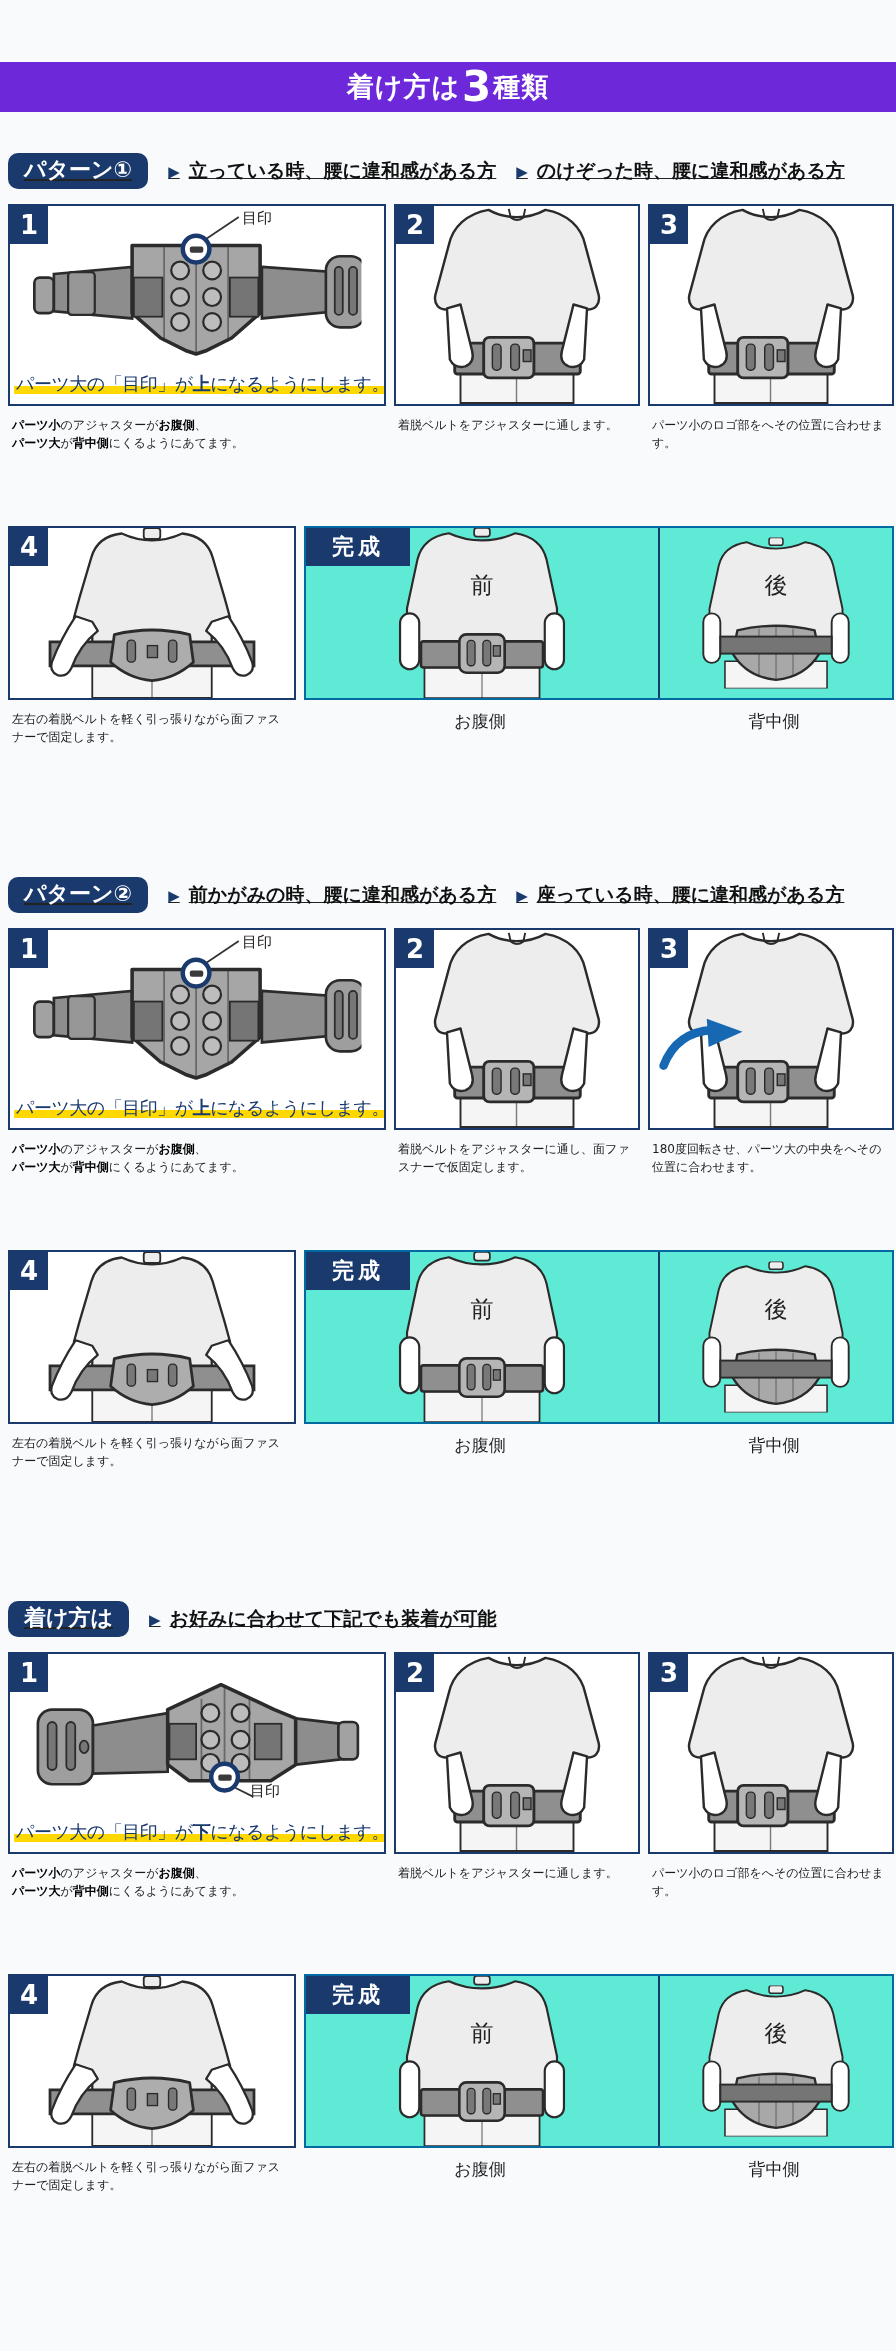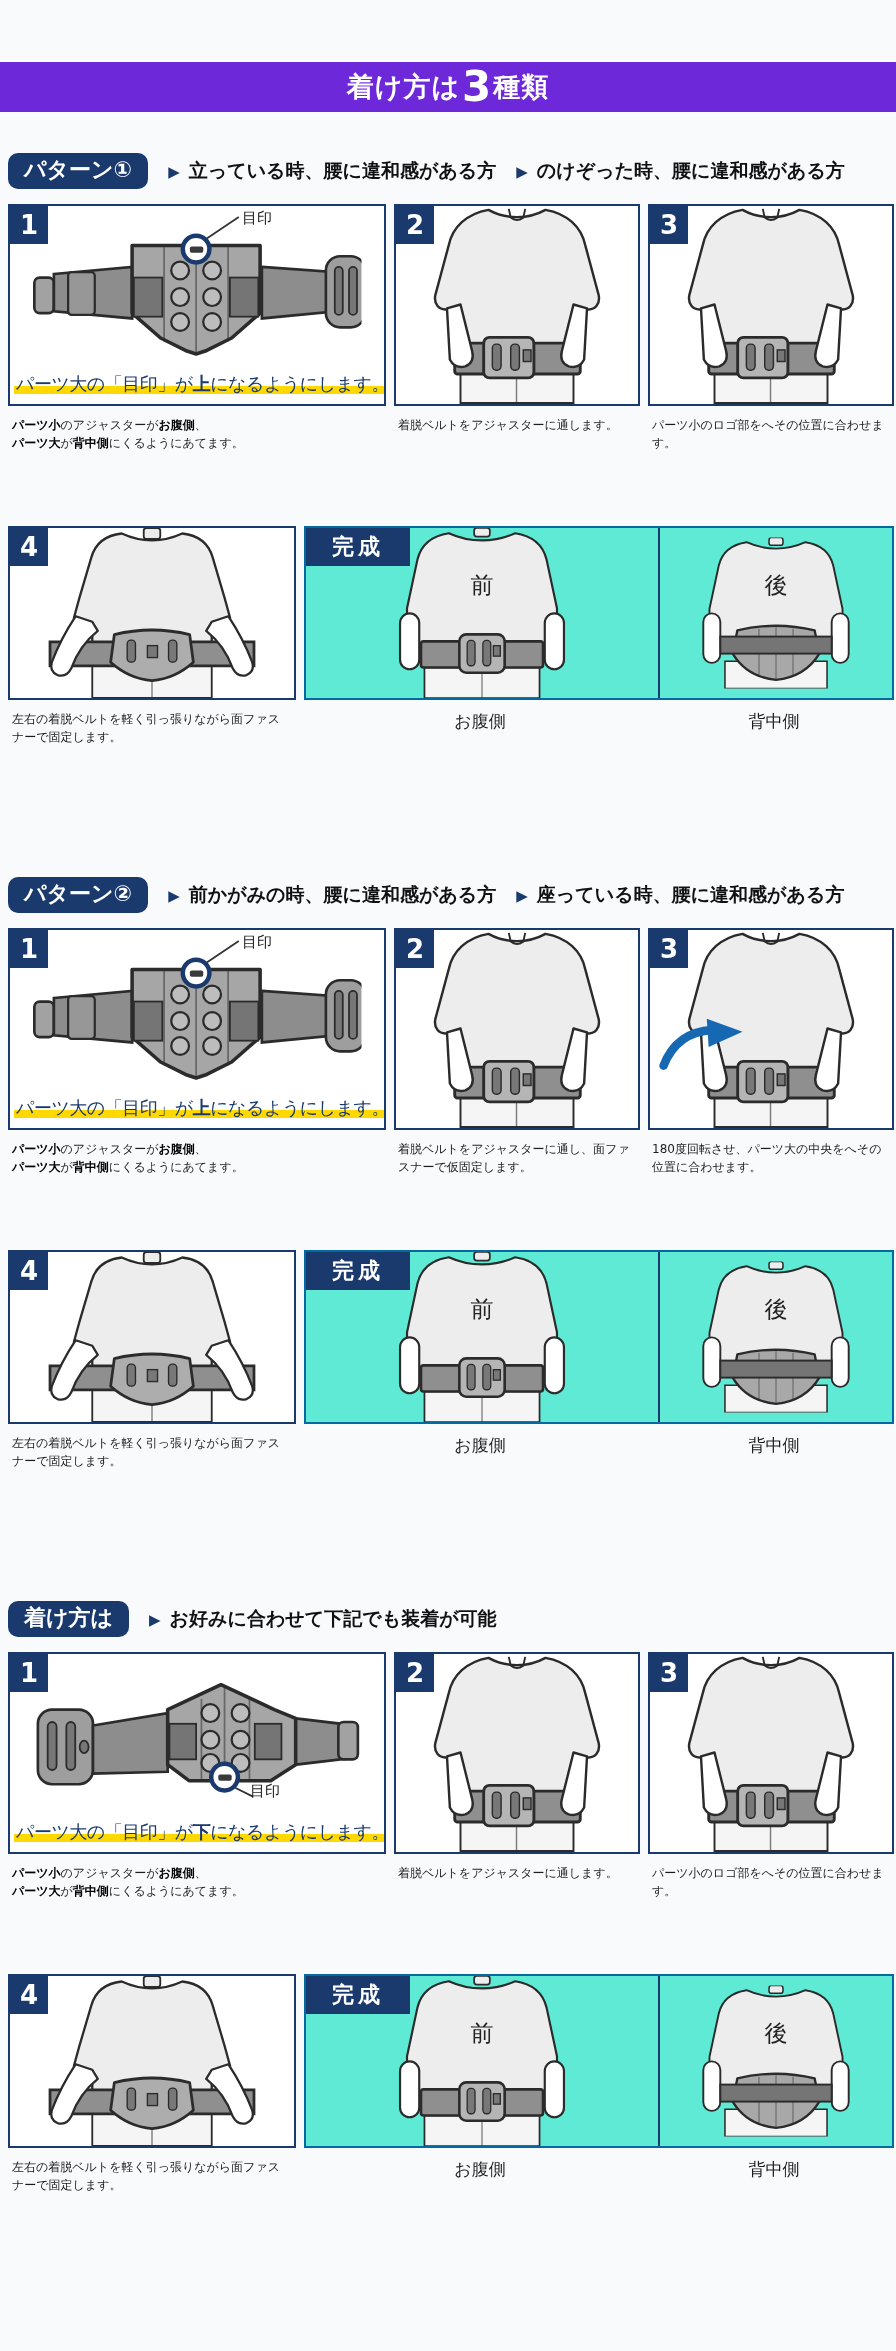--- a/index.html
+++ b/index.html
@@ -11,21 +11,21 @@
   }
   .spacer-top{height:62px;}
   .banner{
     height:50px;background:#6d28d9;color:#fff;
     display:flex;align-items:center;justify-content:center;
     margin-bottom:40px;
   }
   .banner .t{font-size:27px;font-weight:bold;letter-spacing:1px;}
   .banner .n{font-size:42px;font-weight:bold;line-height:1;margin:0 2px;}
   .pattern{margin-bottom:70px;}
-  .phead{display:flex;align-items:center;gap:20px;height:38px;padding-left:8px;margin-bottom:14px;}
+  .phead{display:flex;align-items:center;gap:20px;height:38px;padding-left:8px;margin-bottom:14px;text-decoration:underline;}
   .pill{
     background:#1a3a6e;color:#fff;font-size:22px;font-weight:bold;
     border-radius:10px;padding:3px 16px 5px;line-height:1.3;white-space:nowrap;
   }
   .cond{display:flex;align-items:center;gap:9px;font-size:19px;font-weight:bold;color:#111;white-space:nowrap;}
   .tri{color:#1a3a6e;font-size:15px;transform:translateY(1px);}
   .row1{display:grid;grid-template-columns:378px 246px 246px;column-gap:8px;padding:0 8px 0 8px;}
   .row2{display:grid;grid-template-columns:288px 590px;column-gap:8px;padding:0 8px;margin-top:14px;}
   .stepbox{
     position:relative;height:202px;border:2px solid #1a3a6e;background:#fff;

